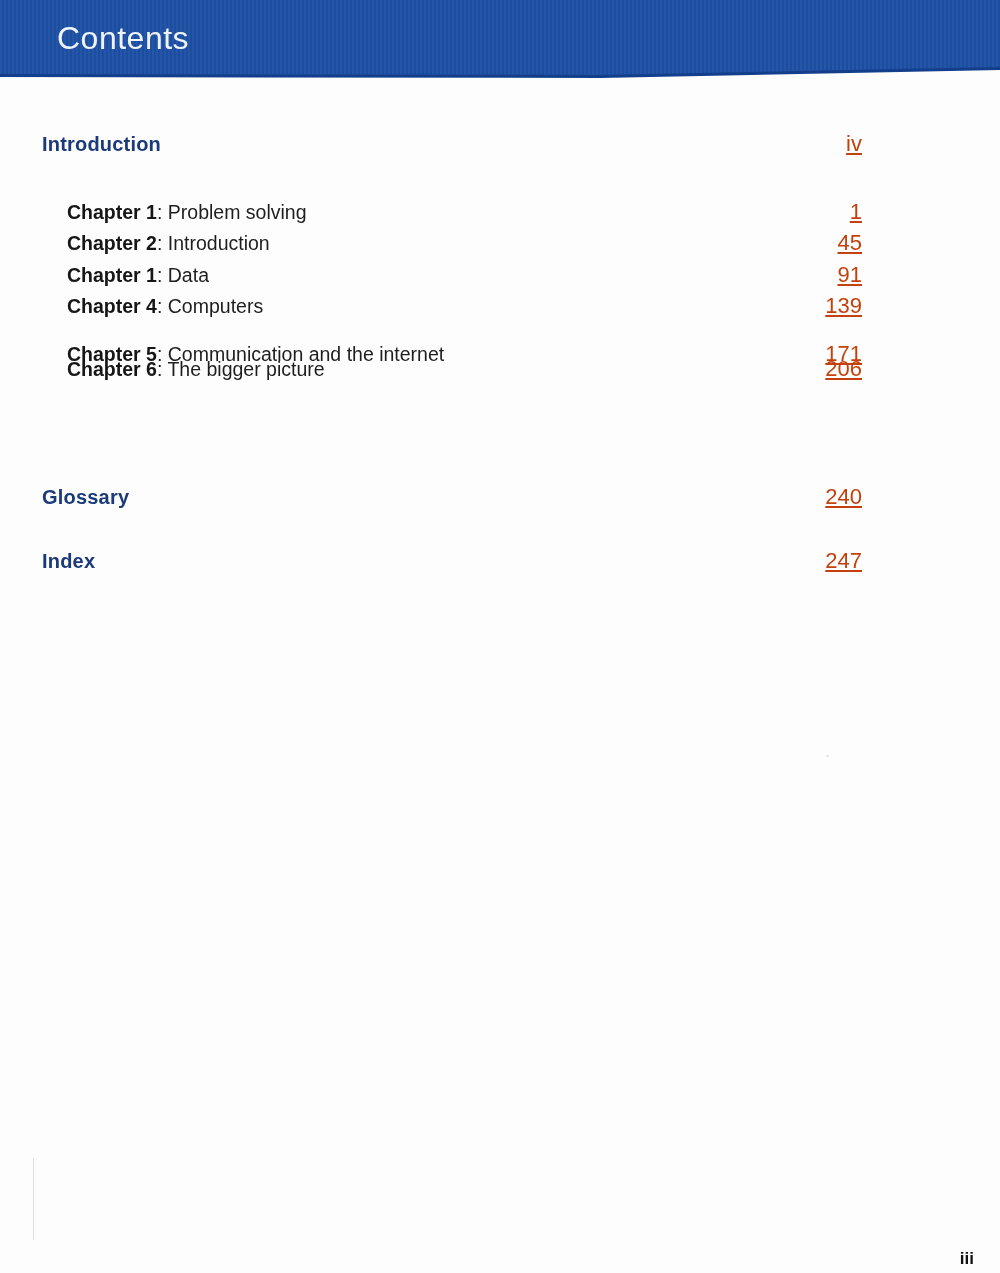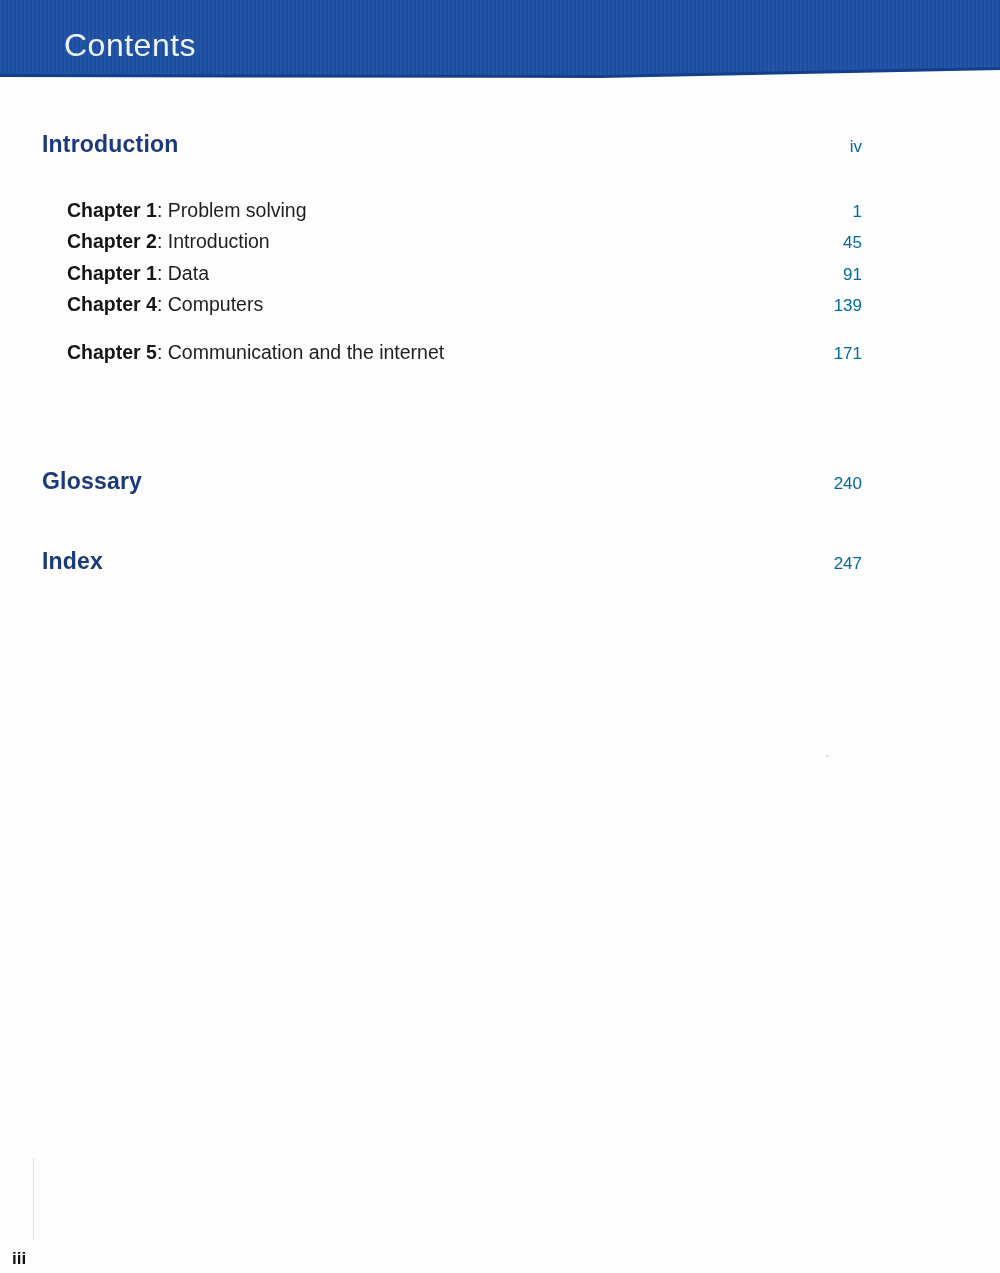--- a/index.html
+++ b/index.html
@@ -39,64 +39,65 @@
     background: #1d4fa3;
     background-image: repeating-linear-gradient(90deg,
       rgba(255,255,255,0.035) 0px, rgba(255,255,255,0.035) 2px,
       rgba(0,0,0,0.025) 2px, rgba(0,0,0,0.025) 4px);
     clip-path: polygon(0 0, 1000px 0, 1000px 67px, 600px 75px, 0 74px);
   }
   .banner-title {
     position: absolute;
     top: 11px;
     left: 48px;
-    margin: 16px;
+    margin: 9px;
     font-size: 32px;
     font-weight: 500;
     letter-spacing: 0.5px;
     color: #eef4fb;
   }
 
   
   .row {
     position: absolute;
     left: 42px;
     width: 820px;                 
     display: flex;
     justify-content: space-between;
     align-items: baseline;
   }
   .heading-label {
-    font-size: 23px;
+    font-size: 20px;
     font-weight: bold;
     color: #1b3a7a;
     letter-spacing: 0.2px;
   }
   .chapter-label {
     font-size: 19.5px;
     color: #1e1e1e;
   }
   .chapter-label .bold {
     font-weight: bold;
     color: #161616;
     margin-left: 25px;
   }
   .page-num {
-    font-size: 17px;
-    color: #0369a1;
+    font-size: 22px;
+    color: #c2410c;
     text-align: right;
+    text-decoration: underline;
   }
 
   
   .footer-num {
     position: absolute;
     top: 1249px;
-    left: 12px;
+    left: 0;
     width: 974px;
-    text-align: left;
+    text-align: right;
     font-size: 17px;
     font-weight: bold;
     color: #111;
   }
 
   
   .scan-line-left {
     position: absolute;
     left: 33px;
     top: 1158px;
@@ -145,22 +146,26 @@
     <span class="page-num">91</span>
   </div>
   <div class="row" style="top:293px">
     <span class="chapter-label"><span class="bold">Chapter 4</span><span>: Computers</span></span>
     <span class="page-num">139</span>
   </div>
   <div class="row" style="top:341px">
     <span class="chapter-label"><span class="bold">Chapter 5</span><span>: Communication and the internet</span></span>
     <span class="page-num">171</span>
   </div>
+  <div class="row" style="top:356px">
+    <span class="chapter-label"><span class="bold">Chapter 6</span><span>: The bigger picture</span></span>
+    <span class="page-num">206</span>
+  </div>
 
-  <div class="row" style="top:468px">
+  <div class="row" style="top:484px">
     <span class="heading-label">Glossary</span>
     <span class="page-num">240</span>
   </div>
   <div class="row" style="top:548px">
     <span class="heading-label">Index</span>
     <span class="page-num">247</span>
   </div>
 
   <div class="footer-num">iii</div>
 

